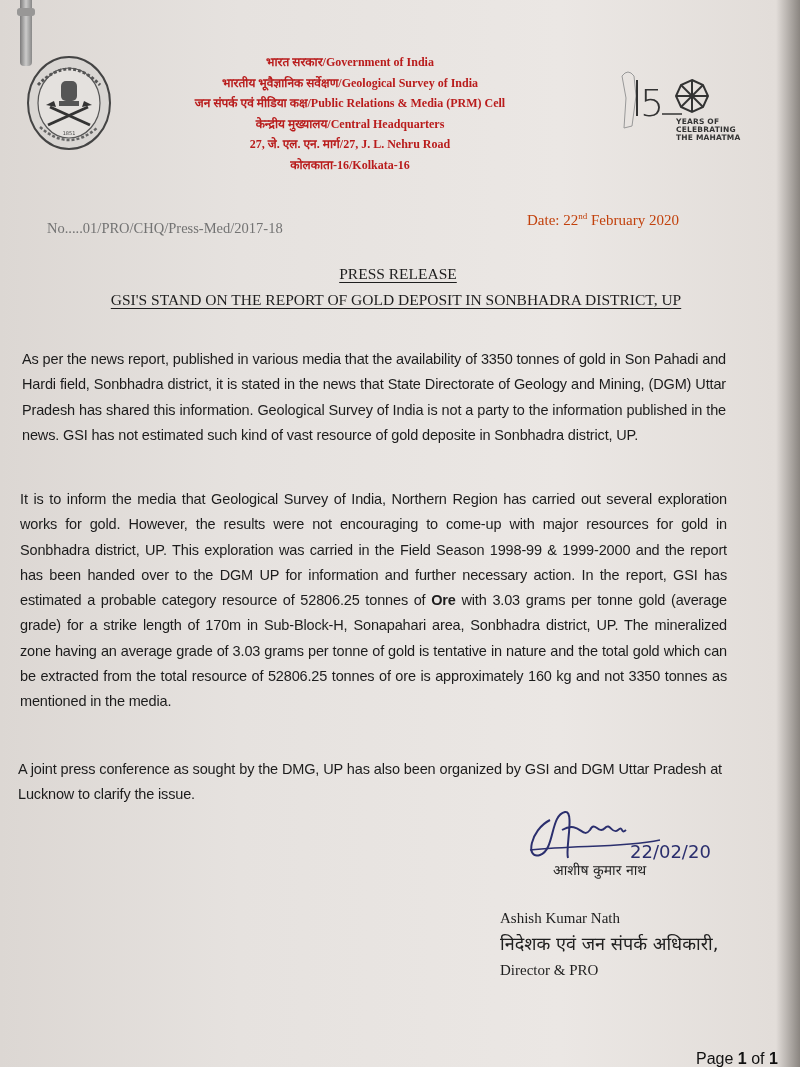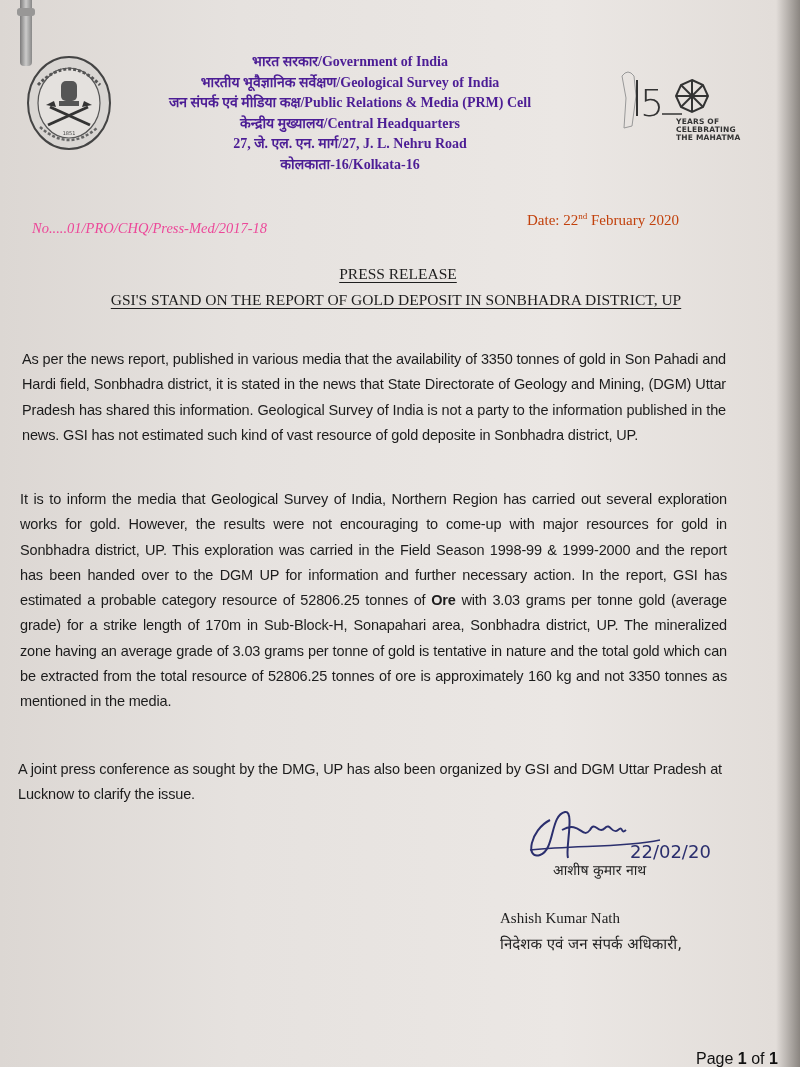--- a/index.html
+++ b/index.html
@@ -17,31 +17,31 @@
   .clip::before {
     content: ""; position: absolute; left: -3px; top: 8px; width: 18px; height: 8px;
     background: #8c8c8c; border-radius: 3px;
   }
   .emblem {
     position: absolute; left: 26px; top: 55px; width: 86px; height: 96px;
   }
   .header {
     position: absolute; left: 150px; top: 52px; width: 400px; text-align: center;
     font-family: "Liberation Serif", "DejaVu Serif", serif; font-weight: bold;
-    font-size: 14px; line-height: 20.5px; color: #4c1d95;
+    font-size: 12px; line-height: 20.5px; color: #b91c1c;
   }
   .header div { white-space: nowrap; }
   .logo150 { position: absolute; left: 612px; top: 66px; width: 110px; height: 80px; }
   .logo-text {
     position: absolute; left: 676px; top: 118px; font-family: "DejaVu Sans", sans-serif;
     font-size: 7.5px; font-weight: bold; line-height: 8px; color: #333; letter-spacing: .2px;
   }
   .ref {
-    position: absolute; left: 32px; top: 220px; font-family: "Liberation Serif", serif;
-    font-size: 14.5px; color: #ec4899; font-style: italic;
+    position: absolute; left: 47px; top: 220px; font-family: "Liberation Serif", serif;
+    font-size: 14.5px; color: #737373;
   }
   .date {
     position: absolute; left: 527px; top: 211px; font-family: "Liberation Serif", serif;
     font-size: 15px; color: #c2410c;
   }
   .date sup { font-size: 9px; }
   .title1, .title2 {
     position: absolute; left: 0; width: 800px; text-align: center;
     font-family: "Liberation Serif", serif; font-size: 15.5px; text-decoration: underline;
     text-underline-offset: 3px; color: #1e1e1e;
@@ -55,21 +55,21 @@
   .body p { margin: 0; }
   .sig { position: absolute; left: 520px; top: 800px; width: 190px; height: 80px; }
   .sig-hindi {
     position: absolute; left: 553px; top: 860px; font-family: "DejaVu Sans", sans-serif;
     font-size: 14px; color: #1e1e1e;
   }
   .signame {
     position: absolute; left: 500px; top: 905px; width: 280px; text-align: left;
     font-family: "Liberation Serif", serif; font-size: 15px; line-height: 26px; color: #1e1e1e;
   }
-  .signame .hi { font-family: "DejaVu Sans", sans-serif; font-size: 15px; }
+  .signame .hi { font-family: "DejaVu Sans", sans-serif; font-size: 18px; }
   .pageno {
     position: absolute; left: 696px; top: 1050px; font-family: Liberation Sans, sans-serif;
     font-size: 16px; color: #111;
   }
   .pageno b { font-weight: bold; }
 </style>
 </head>
 <body>
 
 <div class="page">
@@ -137,17 +137,18 @@
   <svg class="sig" viewBox="0 0 190 80">
     <path d="M30 20 C10 30 5 60 20 55 C35 50 30 15 45 12 C55 10 45 50 48 58 M42 30 C60 20 62 40 70 30 C75 20 78 35 85 28 C90 22 92 35 98 30 C104 25 100 35 106 30" fill="none" stroke="#2b2f6e" stroke-width="2"></path>
     <path d="M10 50 C60 45 100 48 140 40" fill="none" stroke="#2b2f6e" stroke-width="1.5"></path>
     <text x="110" y="58" font-size="18" fill="#2b2f6e" font-family="DejaVu Sans, sans-serif">22/02/20</text>
   </svg>
   <div class="sig-hindi">आशीष कुमार नाथ</div>
 
   <div class="signame">
     <div>Ashish Kumar Nath</div>
     <div class="hi">निदेशक एवं जन संपर्क अधिकारी,</div>
+    <div>Director &amp; PRO</div>
   </div>
 
   <div class="pageno"><span>Page</span> <b>1</b> <span>of</span> <b>1</b></div>
 
 </div>
 
 </body></html>

